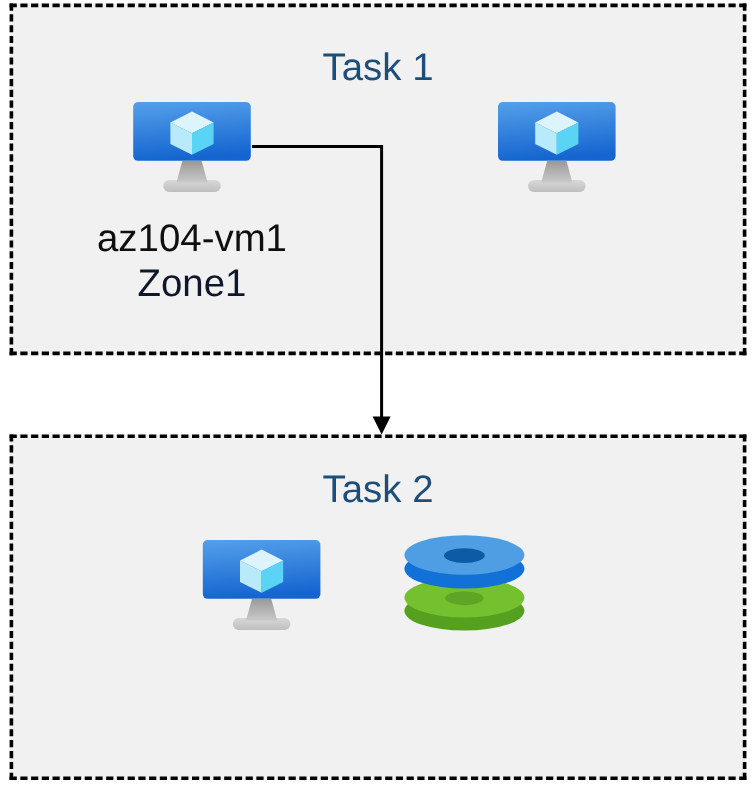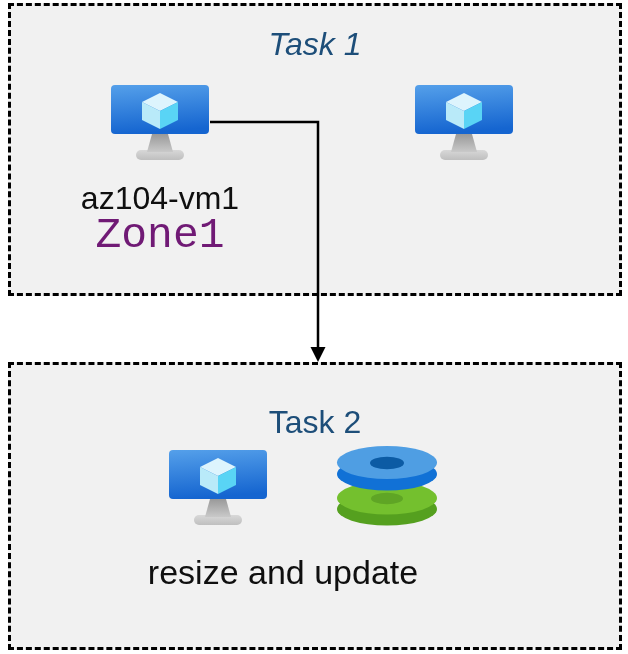--- a/index.html
+++ b/index.html
@@ -10,26 +10,26 @@
   .task-box{
     position:absolute;left:8px;width:608px;
     background:#F1F1F1;border:3px dashed #000000;box-sizing:content-box;
   }
   .task-box.task1{top:3px;height:287px;}
   .task-box.task2{top:362px;height:282px;}
   .task-title{
     position:absolute;left:0;right:0;text-align:center;
     font-size:32px;line-height:36px;color:#1D4E79;
   }
-  .task1 .task-title{top:20px;font-style:italic;}
-  .task2 .task-title{top:39px;}
+  .task1 .task-title{top:32px;}
+  .task2 .task-title{top:24px;}
   .vm-group{position:absolute;width:220px;text-align:center;}
   .vm-group .vm-svg{display:block;margin:0 auto;}
   .vm-name{font-size:32px;line-height:38px;margin-top:16px;color:#0f0f0f;}
-  .vm-zone{font-size:43px;line-height:38px;color:#701a75;font-family:Liberation Mono, monospace;}
+  .vm-zone{font-size:32px;line-height:38px;color:#0f172a;}
   .vm1{left:39px;top:79px;}
   .vm2{left:343px;top:79px;}
   .t2-vm{position:absolute;left:147px;top:85px;}
   .t2-disks{position:absolute;left:321px;top:80px;}
   .t2-caption{
     position:absolute;left:272px;top:187px;transform:translateX(-50%);
     white-space:nowrap;font-size:34px;line-height:40px;color:#0f0f0f;
   }
   .flow-arrow{position:absolute;left:205px;top:115px;z-index:5;pointer-events:none;}
   .defs-holder{position:absolute;width:0;height:0;overflow:hidden;}
@@ -96,19 +96,18 @@
 
   <svg class="t2-disks" viewBox="0 0 110 92" width="110" height="92">
     <ellipse cx="55" cy="64" rx="50" ry="16.5" fill="#55A01F"></ellipse>
     <ellipse cx="55" cy="53" rx="50" ry="16.5" fill="#74C02E"></ellipse>
     <ellipse cx="55" cy="53.5" rx="16" ry="5.8" fill="#5FA525"></ellipse>
     <ellipse cx="55" cy="29" rx="50" ry="16.5" fill="#1171D6"></ellipse>
     <ellipse cx="55" cy="17.5" rx="50" ry="16.5" fill="#4F9EE3"></ellipse>
     <ellipse cx="55" cy="18" rx="17" ry="6.2" fill="#0C5BA4"></ellipse>
   </svg>
 
-  <div class="t2-caption">resize and update</div>
 </div>
 
 <svg class="flow-arrow" width="130" height="252" viewBox="0 0 130 252">
   <polyline points="5,7 113,7 113,233" fill="none" stroke="#000000" stroke-width="2.5"></polyline>
   <polygon points="105.5,232 120.5,232 113,247" fill="#000000"></polygon>
 </svg>
 
 </body></html>

